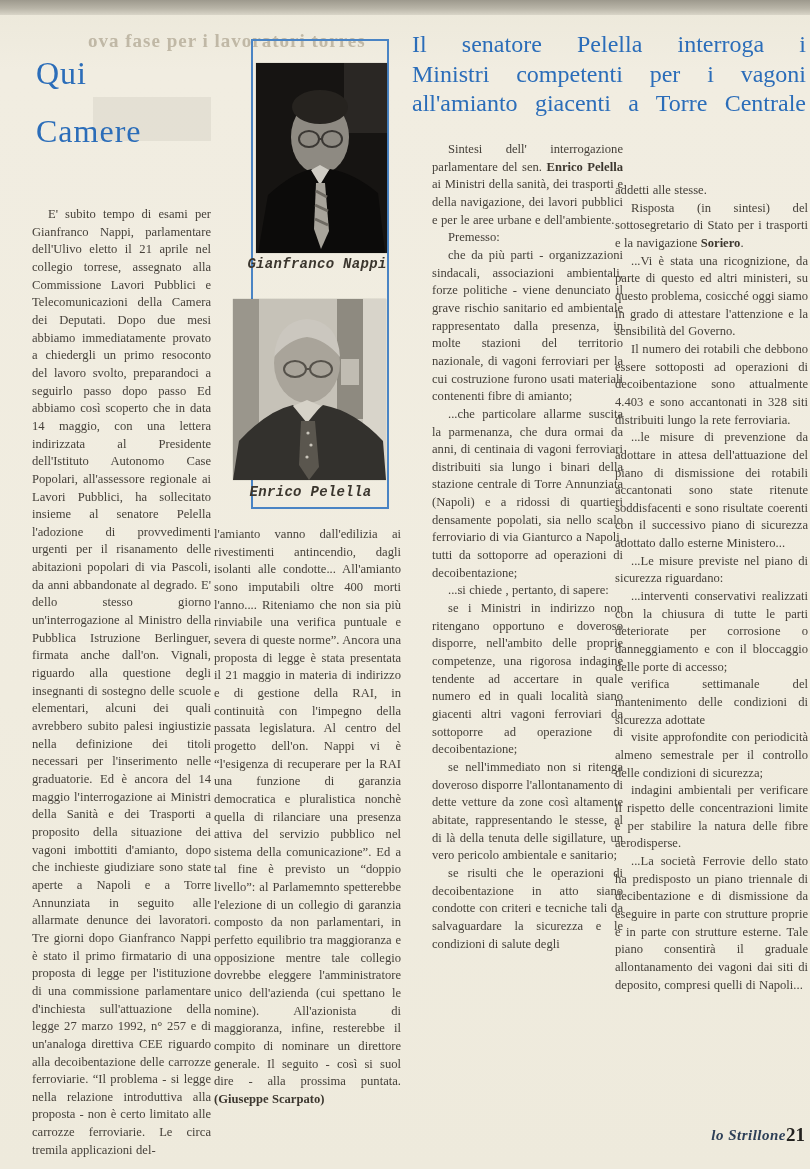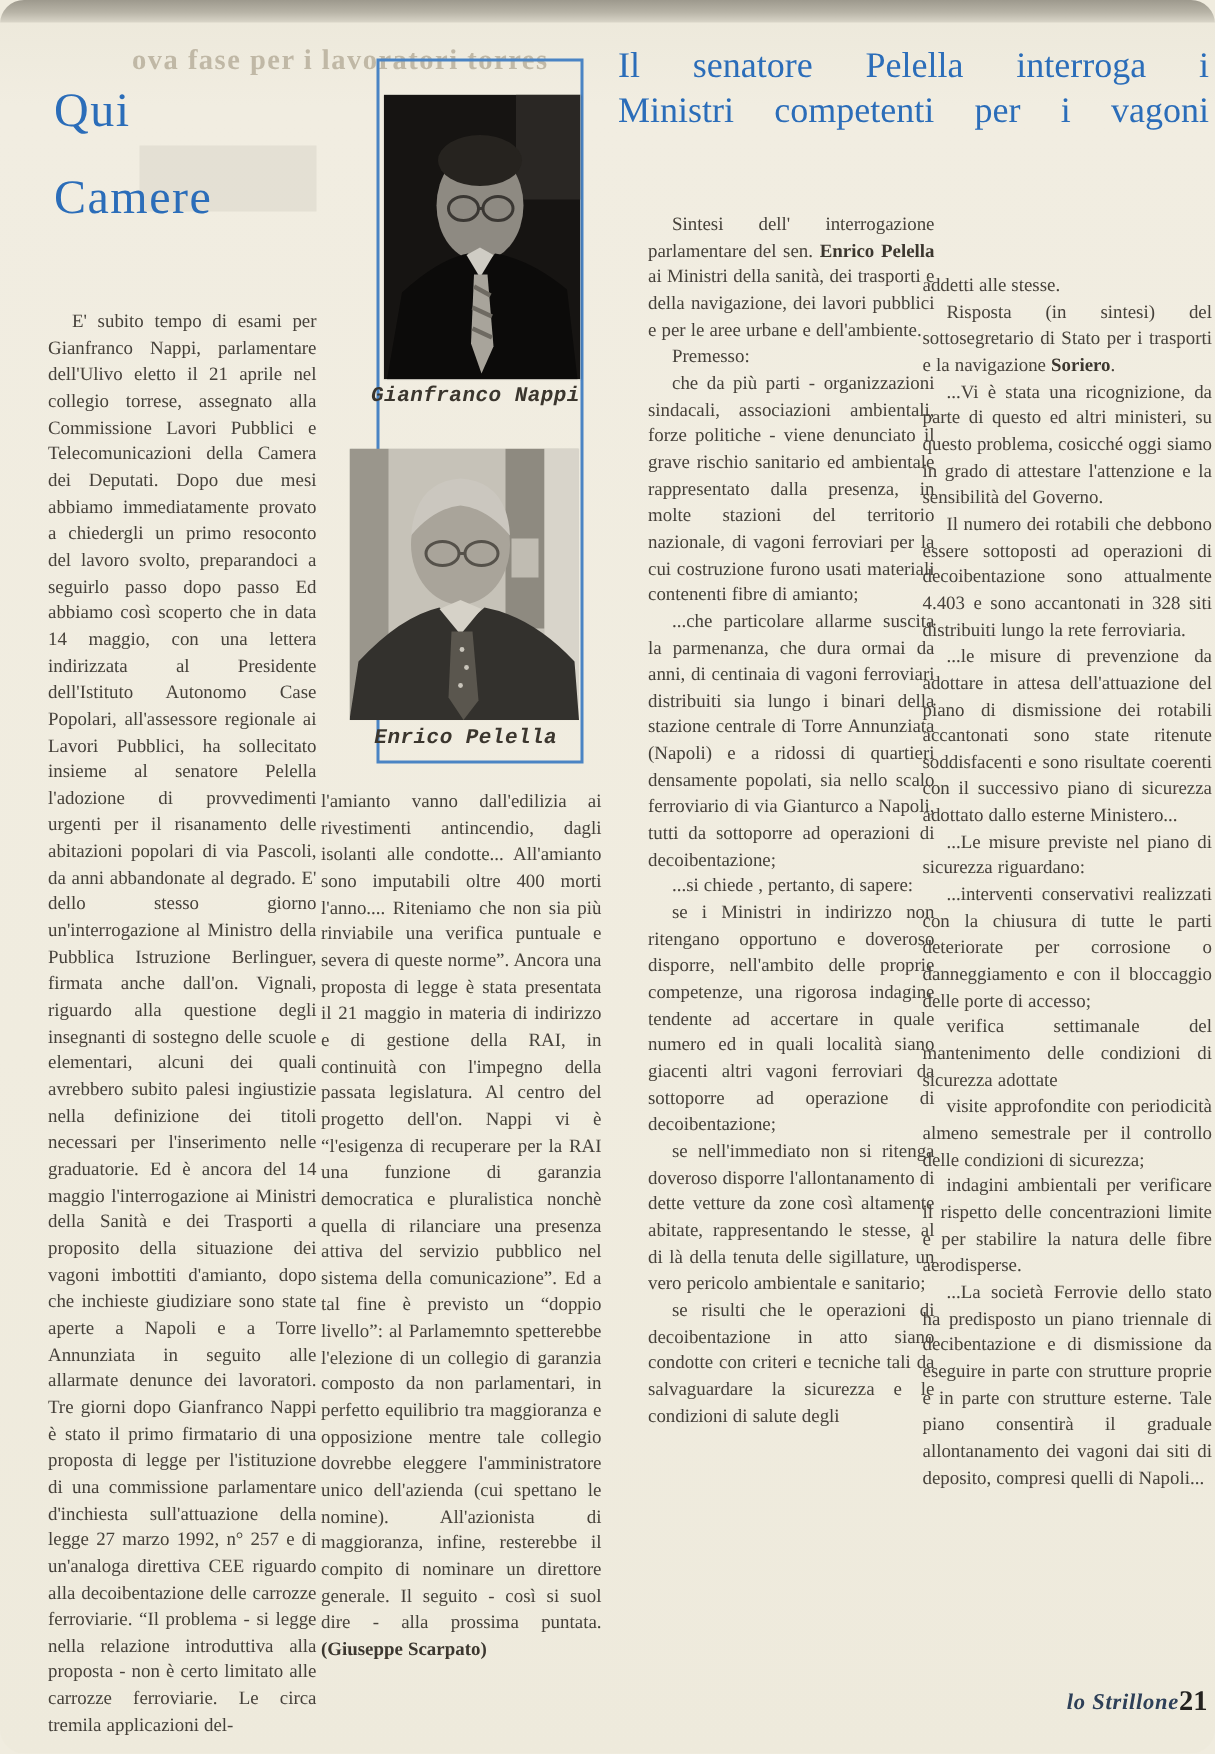--- a/index.html
+++ b/index.html
@@ -1,19 +1,19 @@
 <!DOCTYPE html>
 <html lang="it"><head>
 <meta charset="utf-8">
 <style>
   html,body{margin:0;padding:0;background:#f0ecdf;}
   .page{
     position:relative;width:810px;height:1169px;overflow:hidden;
     background:linear-gradient(180deg,#ece8da 0%,#f1edE1 6%,#f0ecdf 60%,#eeeadc 100%);
-    font-family:"Liberation Serif","DejaVu Serif",serif;color:#46413a;border-radius:16px;
+    font-family:"Liberation Serif","DejaVu Serif",serif;color:#46413a;
   }
   .top-strip{position:absolute;left:0;top:0;width:810px;height:15px;
     background:linear-gradient(180deg,#9d998d 0%,#b8b4a7 55%,#d9d5c8 100%);}
   .ghost-line{position:absolute;left:88px;top:30px;width:340px;
     font-size:19px;font-weight:bold;color:rgba(146,134,110,0.5);
     letter-spacing:1px;filter:blur(0.5px);white-space:nowrap;}
   .ghost-box{position:absolute;left:93px;top:97px;width:118px;height:44px;
     background:rgba(120,113,96,0.10);}
   .qui-title{position:absolute;left:36px;top:44px;width:190px;
     font-size:32px;line-height:58px;font-weight:normal;color:#2b6db9;letter-spacing:1px;}
@@ -101,20 +101,21 @@
   </div>
   <div class="caption caption2">Enrico Pelella</div>
 
   <div class="col" style="left:214px;top:526px;width:187px;height:640px;">
       <p class="para noindent">l'amianto vanno dall'edilizia ai rivestimenti antincendio, dagli isolanti alle condotte... All'amianto sono imputabili oltre 400 morti l'anno.... Riteniamo che non sia più rinviabile una verifica puntuale e severa di queste norme”. Ancora una proposta di legge è stata presentata il 21 maggio in materia di indirizzo e di gestione della RAI, in continuità con l'impegno della passata legislatura. Al centro del progetto dell'on. Nappi vi è “l'esigenza di recuperare per la RAI una funzione di garanzia democratica e pluralistica nonchè quella di rilanciare una presenza attiva del servizio pubblico nel sistema della comunicazione”. Ed a tal fine è previsto un “doppio livello”: al Parlamemnto spetterebbe l'elezione di un collegio di garanzia composto da non parlamentari, in perfetto equilibrio tra maggioranza e opposizione mentre tale collegio dovrebbe eleggere l'amministratore unico dell'azienda (cui spettano le nomine). All'azionista di maggioranza, infine, resterebbe il compito di nominare un direttore generale. Il seguito - così si suol dire - alla prossima puntata. <b>(Giuseppe Scarpato)</b></p>
     </div>
 
   <div class="headline">
     <div class="hl">Il senatore Pelella interroga i</div>
     <div class="hl">Ministri competenti per i vagoni</div>
+    <div class="hl">all'amianto giacenti a Torre Centrale</div>
   </div>
 
   <div class="col" style="left:432px;top:141px;width:191px;height:980px;">
       <p class="para">Sintesi dell' interrogazione parlamentare del sen. <b>Enrico Pelella</b> ai Ministri della sanità, dei trasporti e della navigazione, dei lavori pubblici e per le aree urbane e dell'ambiente.</p>
       <p class="para">Premesso:</p>
       <p class="para">che da più parti - organizzazioni sindacali, associazioni ambientali, forze politiche - viene denunciato il grave rischio sanitario ed ambientale rappresentato dalla presenza, in molte stazioni del territorio nazionale, di vagoni ferroviari per la cui costruzione furono usati materiali contenenti fibre di amianto;</p>
       <p class="para">...che particolare allarme suscita la parmenanza, che dura ormai da anni, di centinaia di vagoni ferroviari distribuiti sia lungo i binari della stazione centrale di Torre Annunziata (Napoli) e a ridossi di quartieri densamente popolati, sia nello scalo ferroviario di via Gianturco a Napoli, tutti da sottoporre ad operazioni di decoibentazione;</p>
       <p class="para">...si chiede , pertanto, di sapere:</p>
       <p class="para">se i Ministri in indirizzo non ritengano opportuno e doveroso disporre, nell'ambito delle proprie competenze, una rigorosa indagine tendente ad accertare in quale numero ed in quali località siano giacenti altri vagoni ferroviari da sottoporre ad operazione di decoibentazione;</p>
       <p class="para">se nell'immediato non si ritenga doveroso disporre l'allontanamento di dette vetture da zone così altamente abitate, rappresentando le stesse, al di là della tenuta delle sigillature, un vero pericolo ambientale e sanitario;</p>

